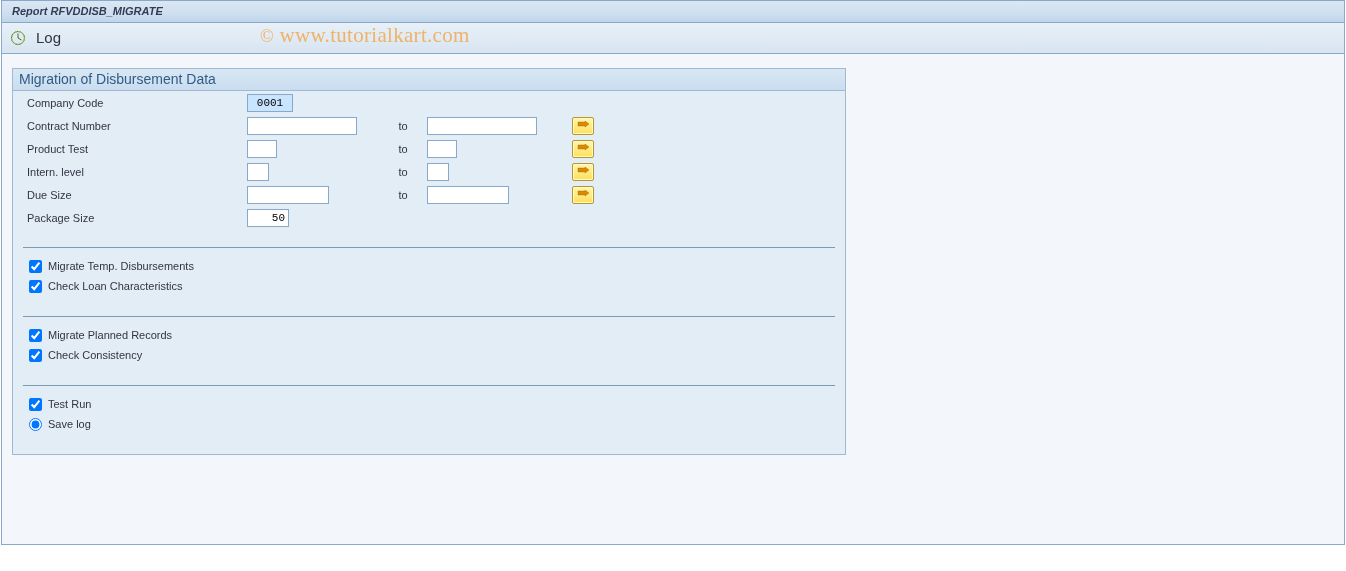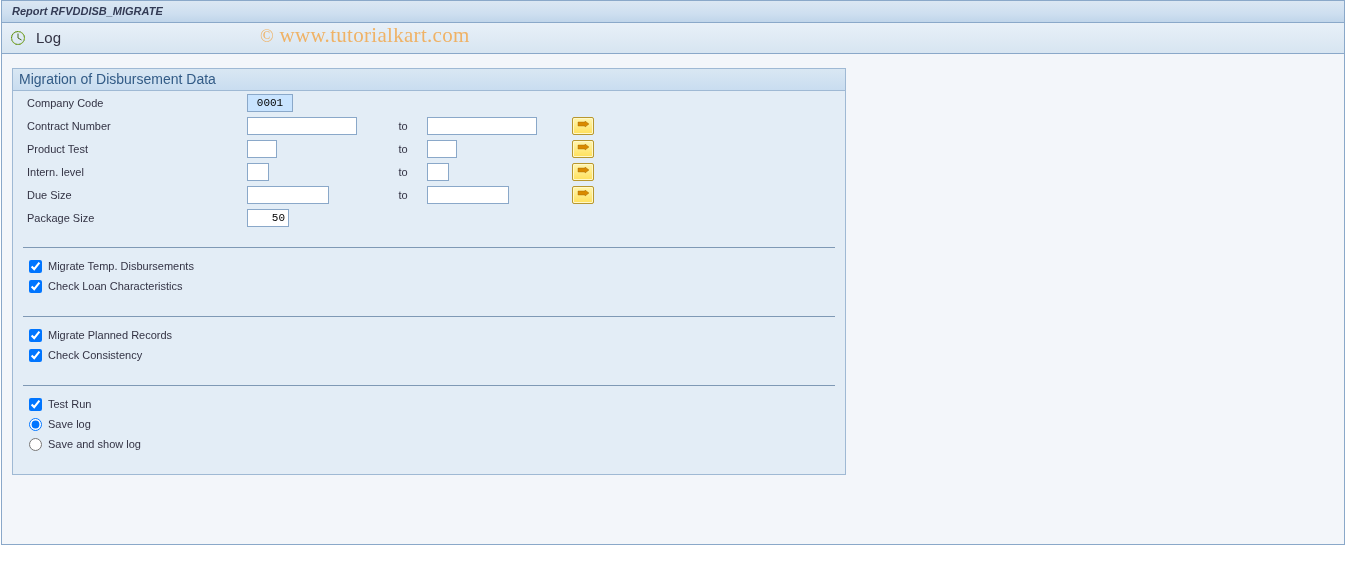--- a/index.html
+++ b/index.html
@@ -259,21 +259,17 @@
         <hr class="sep">
 
         <div class="chk-row">
           <input type="checkbox" checked="" style="">
           <span>Test Run</span>
         </div>
         <div class="rad-row">
           <input type="radio" name="logopt" checked="" style="">
           <span>Save log</span>
         </div>
-        <div class="rad-row">
-          <input type="radio" name="logopt" style="">
-          <span>Save and show log</span>
-        </div>
 
       </div>
     </div>
   </div>
 </div>
 
 </body></html>

